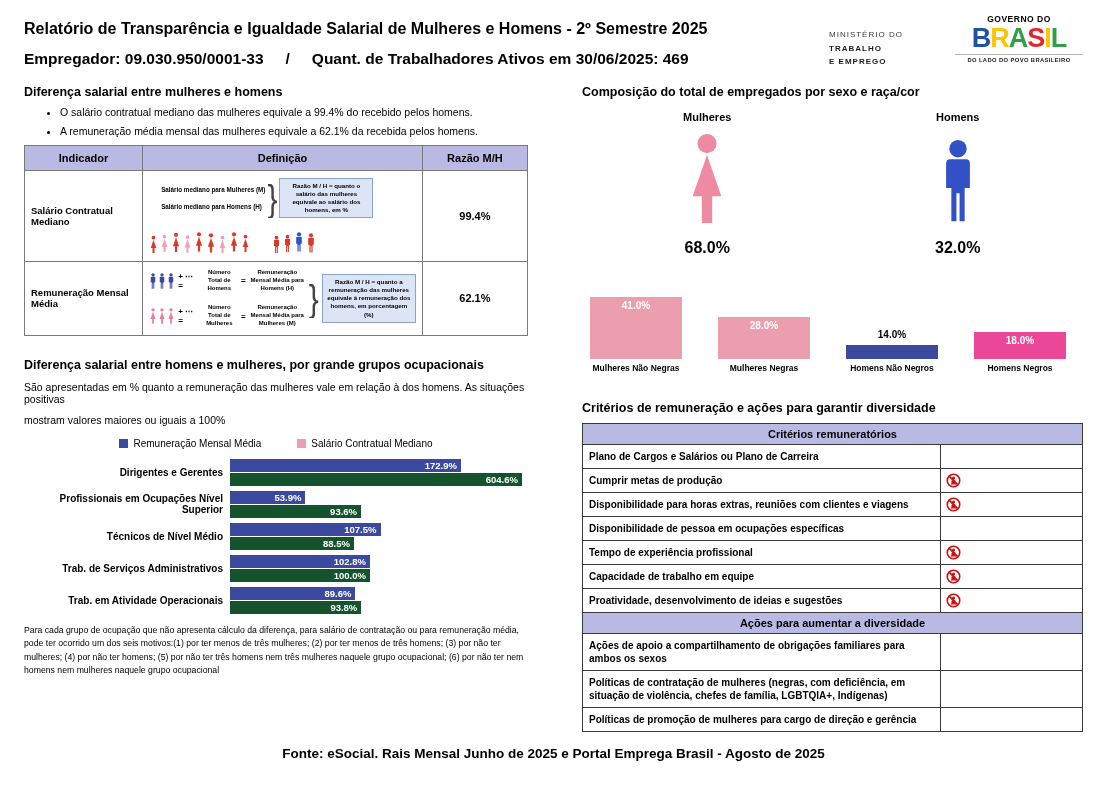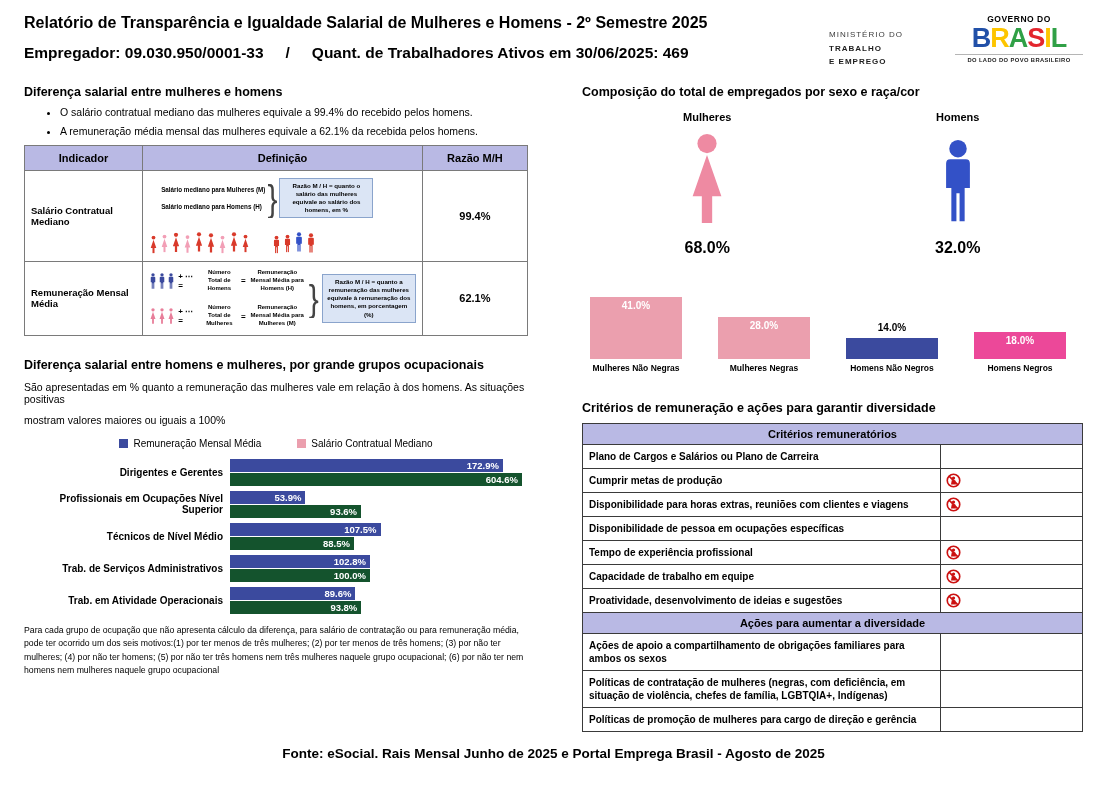--- a/index.html
+++ b/index.html
@@ -1,21 +1,21 @@
 <!DOCTYPE html>
 <html><head>
 <meta charset="utf-8">
 <style>
   *{box-sizing:border-box;}
   body{margin:0;background:#fff;}
   .page{width:1107px;height:786px;font-family:"Liberation Sans",sans-serif;color:#000;position:relative;padding:12px 24px;overflow:hidden;background:#fff;}
 
   header.top{display:flex;align-items:flex-start;gap:14px;}
   .titles{flex:1;}
-  .t1{font-size:16px;font-weight:bold;margin:2px 0 0;}
+  .t1{font-size:16px;font-weight:bold;margin:8px 0 0;}
   .t2{font-size:15.5px;font-weight:bold;margin-top:12px;}
   .t2 .sep{margin:0 22px;}
   .ministry{width:112px;font-size:8px;letter-spacing:1px;line-height:1.7;margin-top:16px;color:#3a3a3a;}
   .ministry .b{font-weight:bold;color:#1d1d1d;}
   .govlogo{width:128px;text-align:center;margin-top:2px;}
   .gov-top{font-size:8.5px;font-weight:bold;letter-spacing:.5px;}
   .brand{font-size:27px;font-weight:bold;letter-spacing:-1px;line-height:1.05;}
   .tagline{font-size:5.8px;font-weight:bold;letter-spacing:.4px;border-top:1px solid #b5b5b5;padding-top:2px;margin-top:2px;color:#222;}
 
   .cols{display:flex;gap:54px;margin-top:16px;}
@@ -300,21 +300,21 @@
             </span>
           <span class="item">
               <span class="lg-sq" style="background-color: rgb(235, 159, 174);"></span>
               <span>Salário Contratual Mediano</span>
             </span>
         </div>
         <div class="ochart">
           <div class="ogroup">
             <div class="olabel">Dirigentes e Gerentes</div>
             <div class="obars">
-              <div class="hbar mean" style="width: 273px;">
+              <div class="hbar mean" style="width: 231px;">
                   <span>172.9%</span>
                 </div>
               <div class="hbar median" style="width: 292px;">
                   <span>604.6%</span>
                 </div>
             </div>
           </div>
           <div class="ogroup">
             <div class="olabel">Profissionais em Ocupações Nível Superior</div>
             <div class="obars">
@@ -399,21 +399,21 @@
           <div class="vcol">
             <div class="vbar-area">
                 <div class="vbar" style="background-color: rgb(235, 159, 174); height: 42px;">
                   <span class="vlabel">28.0%</span>
                 </div>
               </div>
             <div class="vcat">Mulheres Negras</div>
           </div>
           <div class="vcol">
             <div class="vbar-area">
-                <div class="vbar short" style="background-color: rgb(59, 74, 158); height: 21px;">
+                <div class="vbar short" style="background-color: rgb(59, 74, 158); height: 14px;">
                   <span class="vlabel">14.0%</span>
                 </div>
               </div>
             <div class="vcat">Homens Não Negros</div>
           </div>
           <div class="vcol">
             <div class="vbar-area">
                 <div class="vbar" style="background-color: #ec4899; height: 27px;">
                   <span class="vlabel">18.0%</span>
                 </div>

